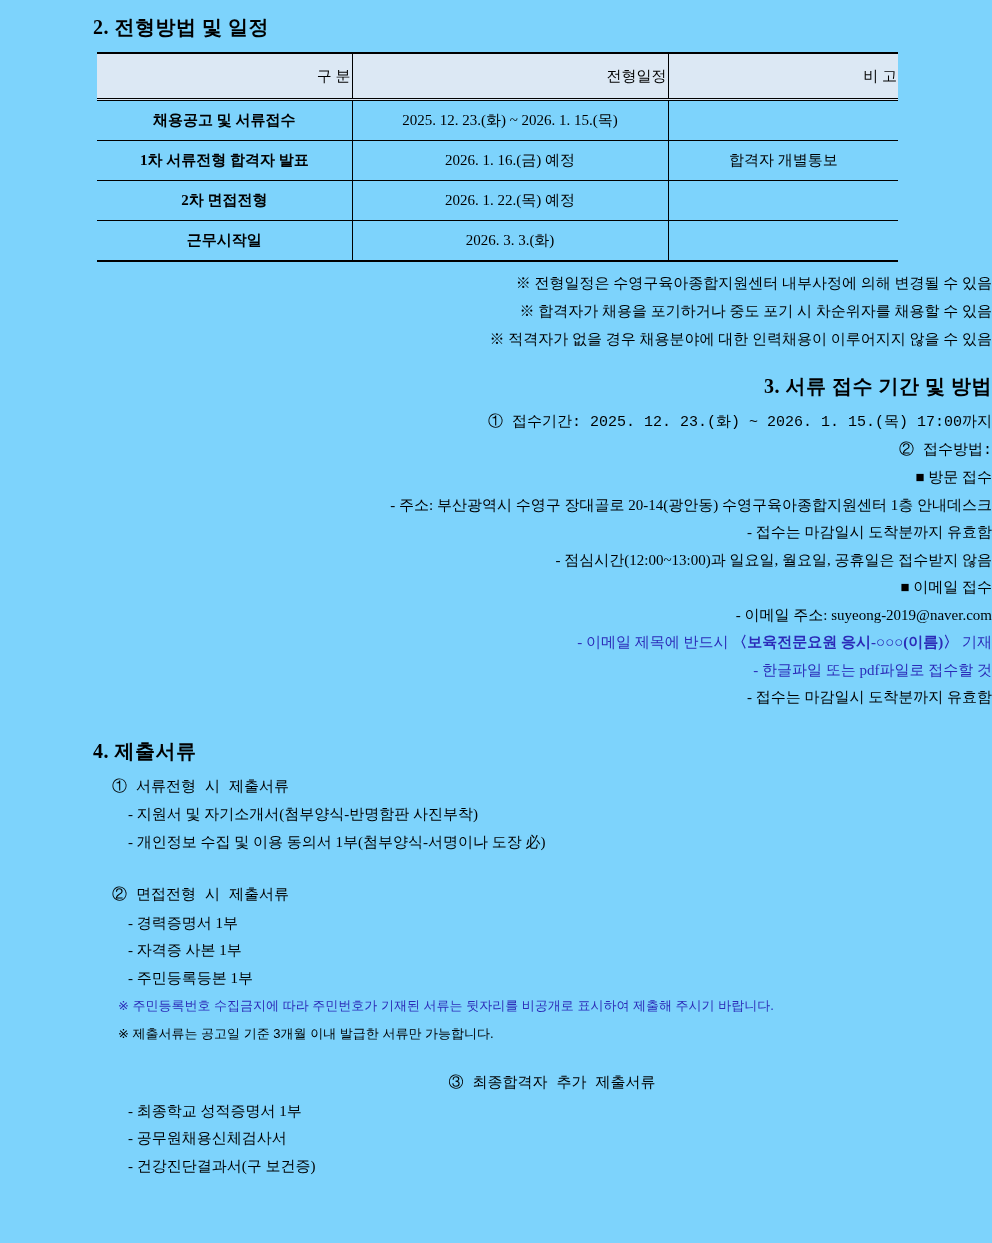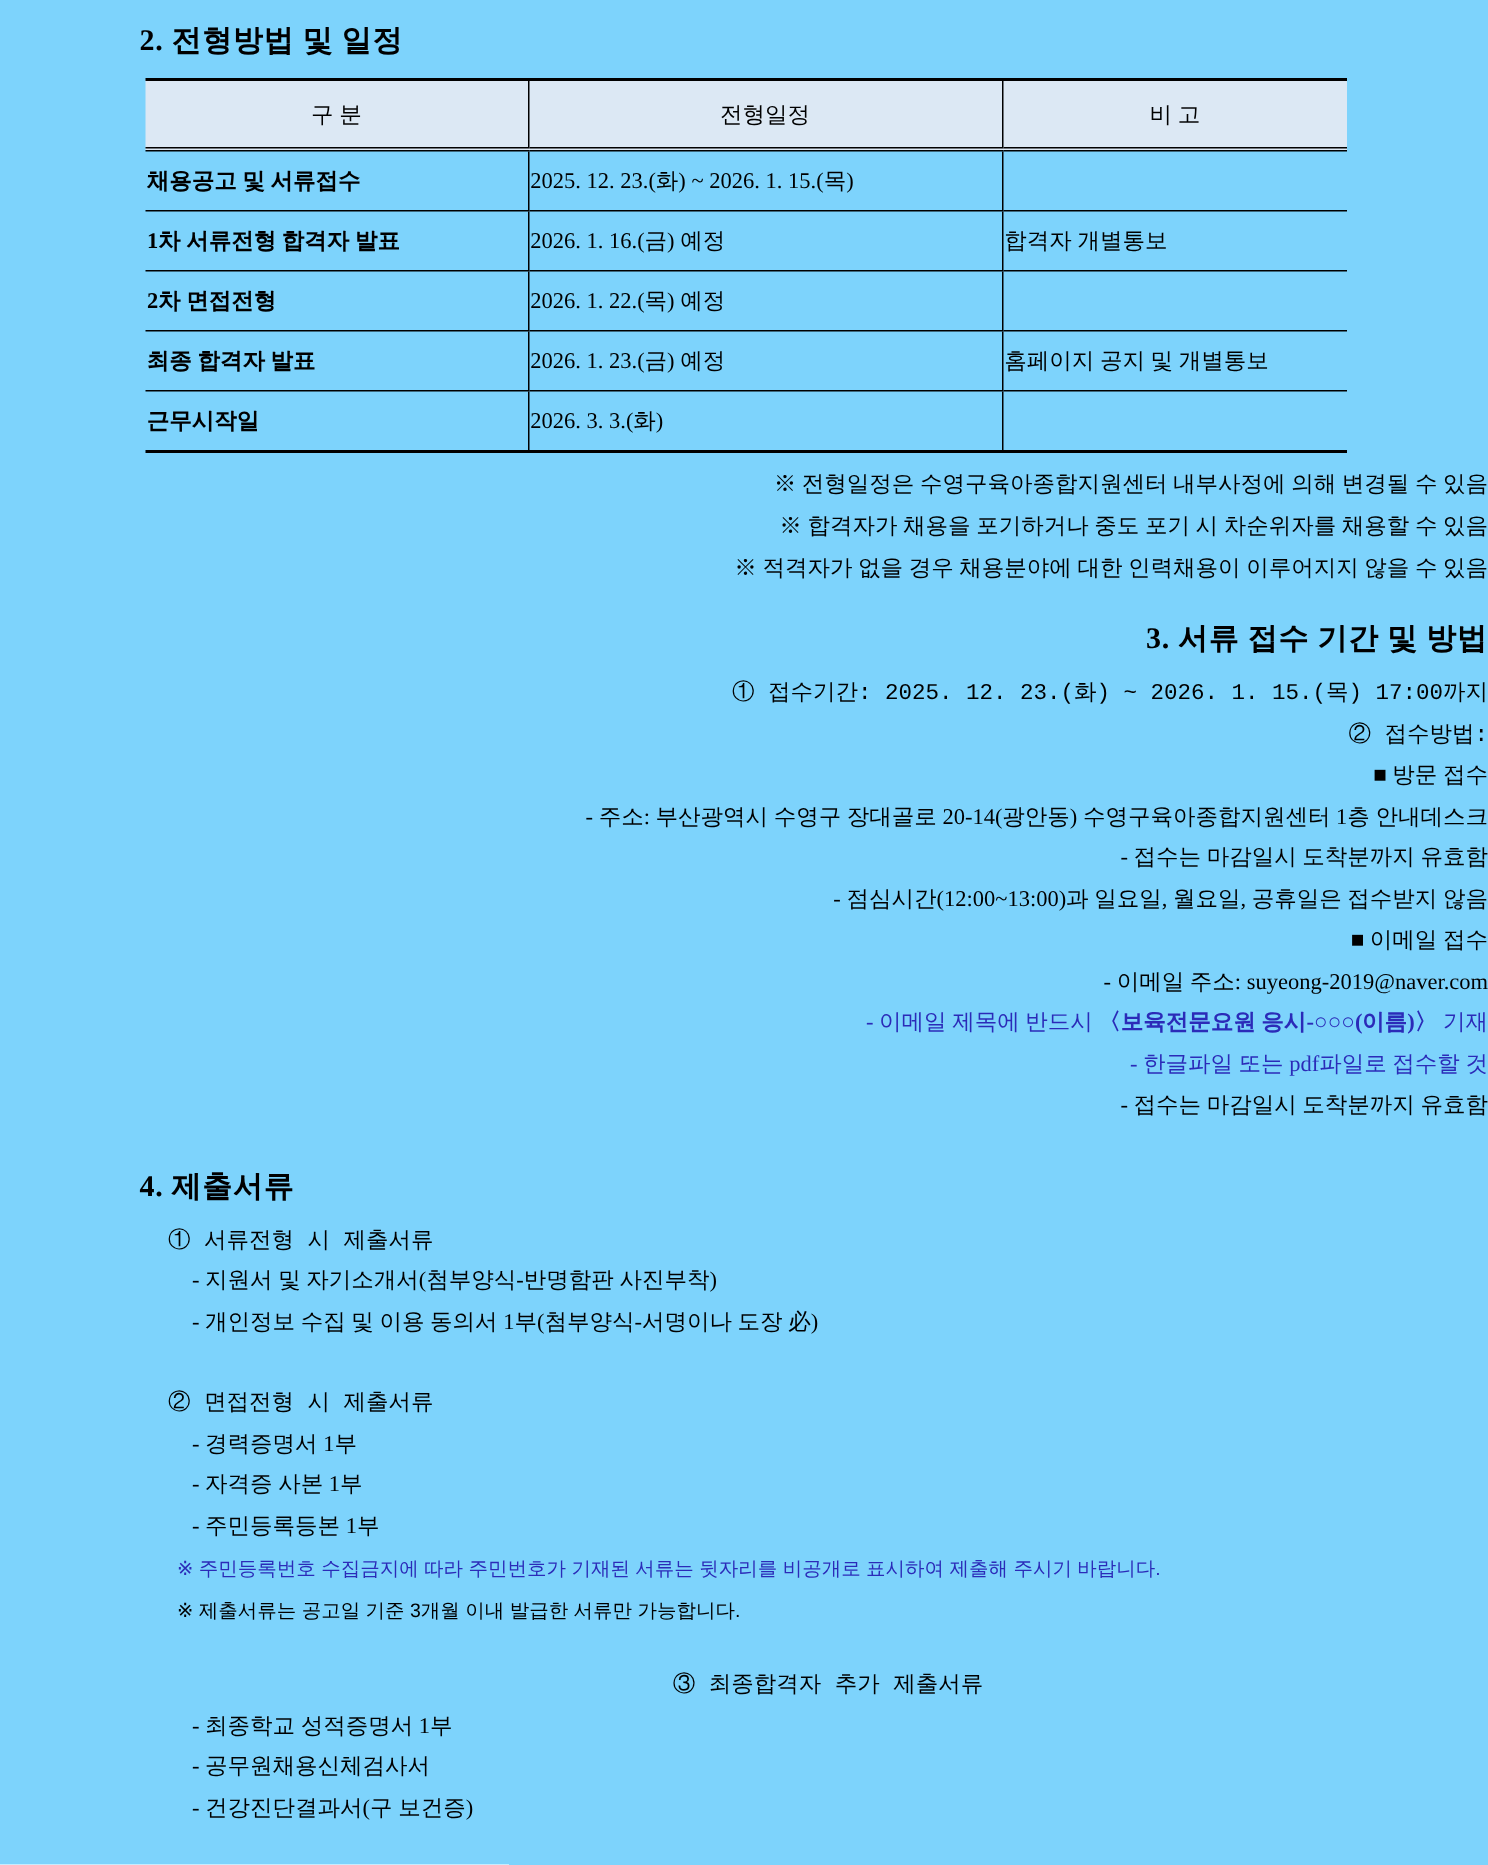--- a/index.html
+++ b/index.html
@@ -28,26 +28,26 @@
     margin:12px 0 0 97px;
     width:801px;
     border-top:2px solid #000;
     border-bottom:2px solid #000;
   }
   .schedule th {
     background:var(--header-bg,#dce8f4);
     height:42px;
     font-weight:normal;
     font-size:15px;
-    text-align:center;
+    text-align:right;
     border-bottom:3px double #000;
   }
   .schedule td {
     height:37px;
-    text-align:left;
+    text-align:center;
     font-size:15px;
     border-top:1px solid #000;
   }
   .schedule tr:first-child td { border-top:none; }
   .schedule th + th, .schedule td + td { border-left:1px solid #000; }
   .schedule td.c1 { font-weight:bold; }
   
   .tnotes { margin:7px 0 0 85px;text-align:right; }
   .tnotes .note-line { line-height:28px; }
   
@@ -94,25 +94,20 @@
         </tr>
         <tr>
           <td class="c1">1차 서류전형 합격자 발표</td>
           <td>2026. 1. 16.(금) 예정</td>
           <td>합격자 개별통보</td>
         </tr>
         <tr>
           <td class="c1">2차 면접전형</td>
           <td>2026. 1. 22.(목) 예정</td>
           <td></td>
-        </tr>
-        <tr>
-          <td class="c1">최종 합격자 발표</td>
-          <td>2026. 1. 23.(금) 예정</td>
-          <td>홈페이지 공지 및 개별통보</td>
         </tr>
         <tr>
           <td class="c1">근무시작일</td>
           <td>2026. 3. 3.(화)</td>
           <td></td>
         </tr>
       </tbody>
   </table>
 
   <div class="tnotes">

